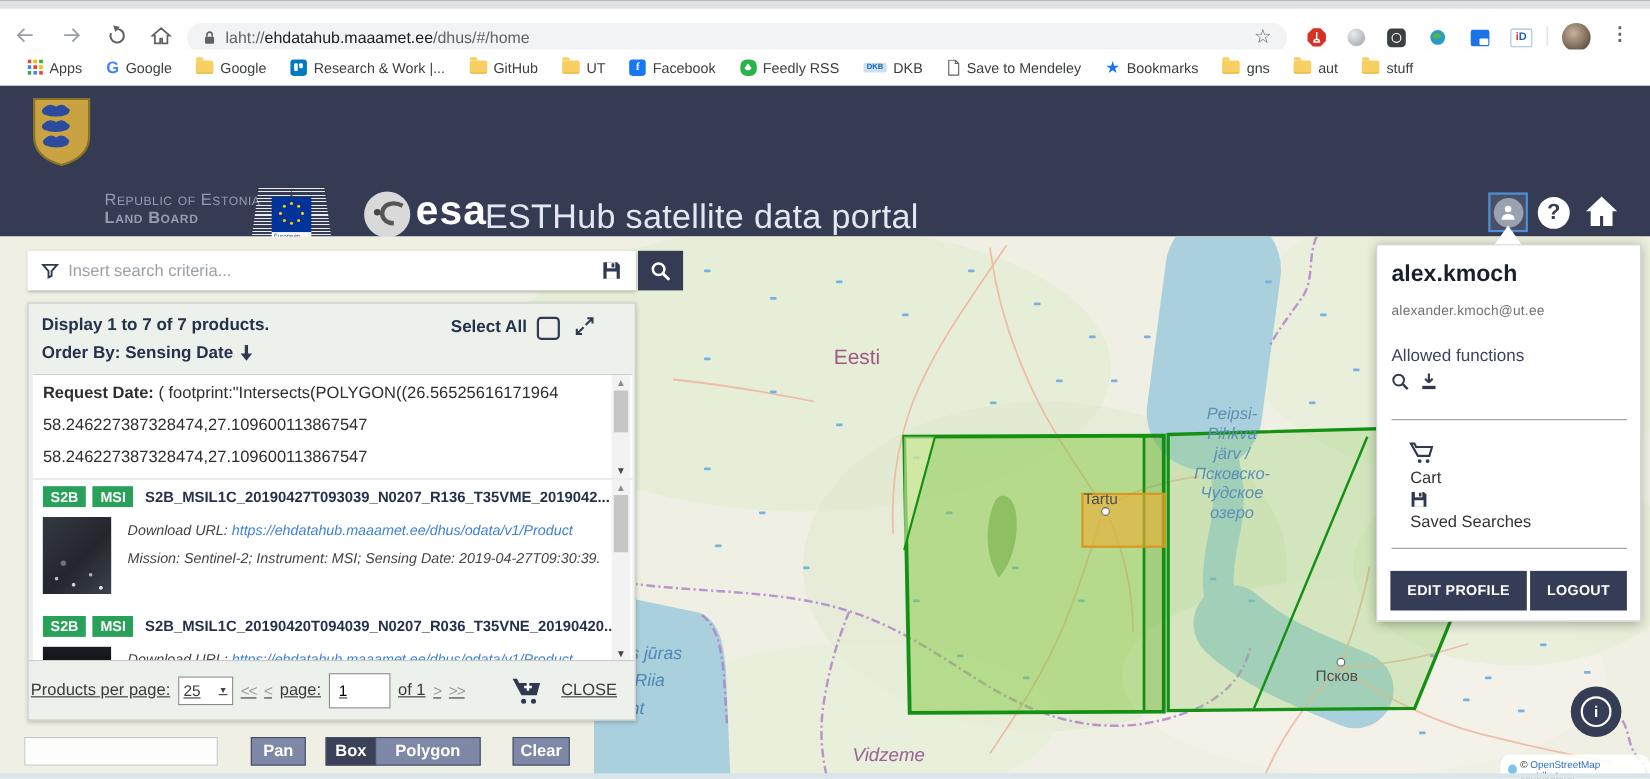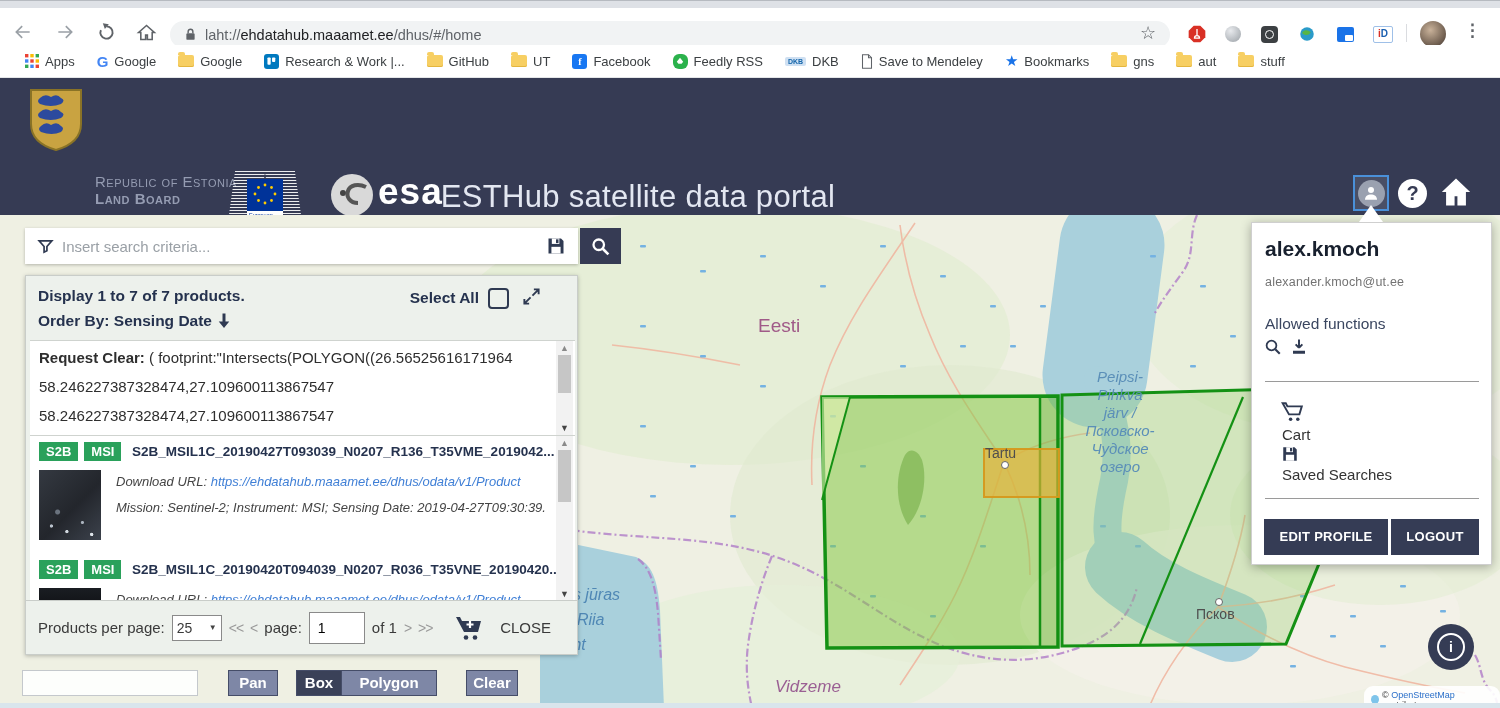--- a/index.html
+++ b/index.html
@@ -64,21 +64,21 @@
   #req-text{position:absolute;left:9px;top:2px;width:500px;font-size:15px;line-height:29px;color:#2e2e2e;}
   .sbar{position:absolute;right:2px;width:17px;background:#f2f2f2;}
   .sb-ar{position:absolute;left:0;width:17px;text-align:center;font-size:9px;color:#8a8a8a;}
   .sb-th{position:absolute;left:2px;width:13px;background:#c6c6c6;}
   #list-box{position:absolute;left:4px;top:160px;width:545px;height:165px;background:#fff;overflow:hidden;}
   .badge{display:inline-block;background:#2aa15b;color:#fff;font-size:13px;font-weight:bold;padding:2px 7px;margin-right:6px;}
   .pname{font-size:13.5px;font-weight:bold;color:#25324e;white-space:nowrap;}
   .thumb{position:absolute;left:9px;width:62px;height:70px;}
   .dline{position:absolute;left:86px;font-size:13px;font-style:italic;color:#444;white-space:nowrap;overflow:hidden;width:440px;}
   .dline .lnk{color:#3f7fd6;margin-top:25px;}
-  #res-foot{position:absolute;left:0;bottom:0;width:100%;height:54px;border-top:1px solid #c9cdc9;display:flex;align-items:center;padding:0 12px;box-sizing:border-box;font-size:15px;color:#3a3a3a;gap:7px;}
+  #res-foot{position:absolute;left:0;bottom:0;width:100%;height:54px;border-top:1px solid #c9cdc9;display:flex;align-items:center;padding:0 2px;box-sizing:border-box;font-size:15px;color:#3a3a3a;gap:7px;text-decoration:underline;}
   .pg-ar{color:#9a9a9a;font-size:14px;letter-spacing:-1px;}
   #pp-select{width:40px;height:24px;border:1px solid #8a8a8a;background:#fff;display:flex;align-items:center;justify-content:space-between;padding:0 4px;font-size:14px;}
   #page-input{width:44px;height:28px;border:1px solid #8a8a8a;text-align:left;padding-left:8px;font-size:14px;font-family:inherit;}
 
   
   .toolbtn{position:absolute;top:670px;height:26px;background:#7e87a6;border:1px solid #454d68;color:#fff;font-weight:bold;font-size:15px;text-align:center;line-height:24px;box-sizing:border-box;z-index:5;}
   #coordbox{left:22px;top:670px;width:176px;height:26px;background:rgba(255,255,255,.88);border:1px solid #c4c8cc;box-sizing:border-box;z-index:5;}
   #btn-box{background:#3a4158;}
 
   
@@ -475,21 +475,21 @@
       <div id="selall-box"></div>
       <div id="expand-ic">
         <svg width="19" height="19" viewBox="0 0 20 20">
             <path d="M12.5 2.5h5v5M17.5 2.5l-6.5 6.5M7.5 17.5h-5v-5M2.5 17.5 9 11" stroke="#2f3a52" stroke-width="2" fill="none"></path>
           </svg>
         </div>
     </div>
 
     <div id="req-box">
       <div id="req-text">
-        <div><b>Request Clear:</b><span> ( footprint:"Intersects(POLYGON((26.56525616171964</span></div>
+        <div><b>Request Date:</b><span> ( footprint:"Intersects(POLYGON((26.56525616171964</span></div>
         <div>58.246227387328474,27.109600113867547</div>
         <div>58.246227387328474,27.109600113867547</div>
         <div>58.40194487328474,26.56525616171964</div>
       </div>
       <div class="sbar" style="top:0;height:94px;">
         <div class="sb-ar" style="top:2px;">▲</div>
         <div class="sb-th" style="top:14px;height:38px;"></div>
         <div class="sb-ar" style="bottom:2px;color:#444;">▼</div>
       </div>
     </div>

